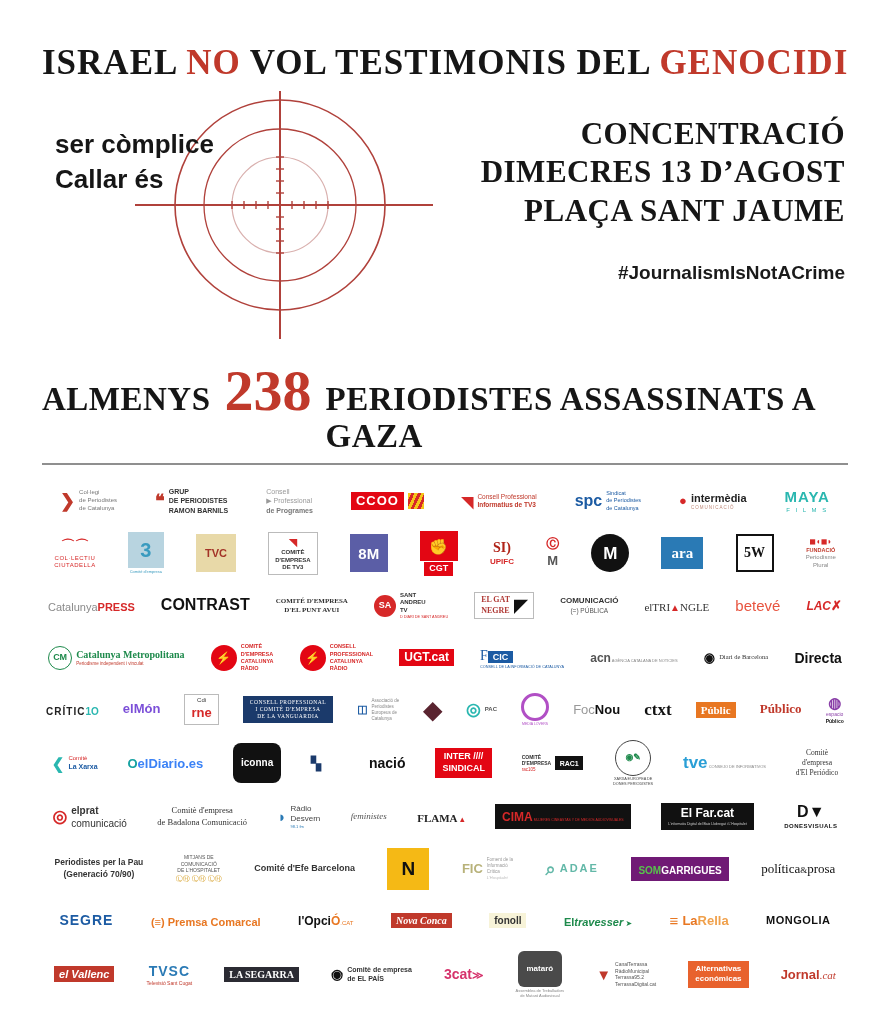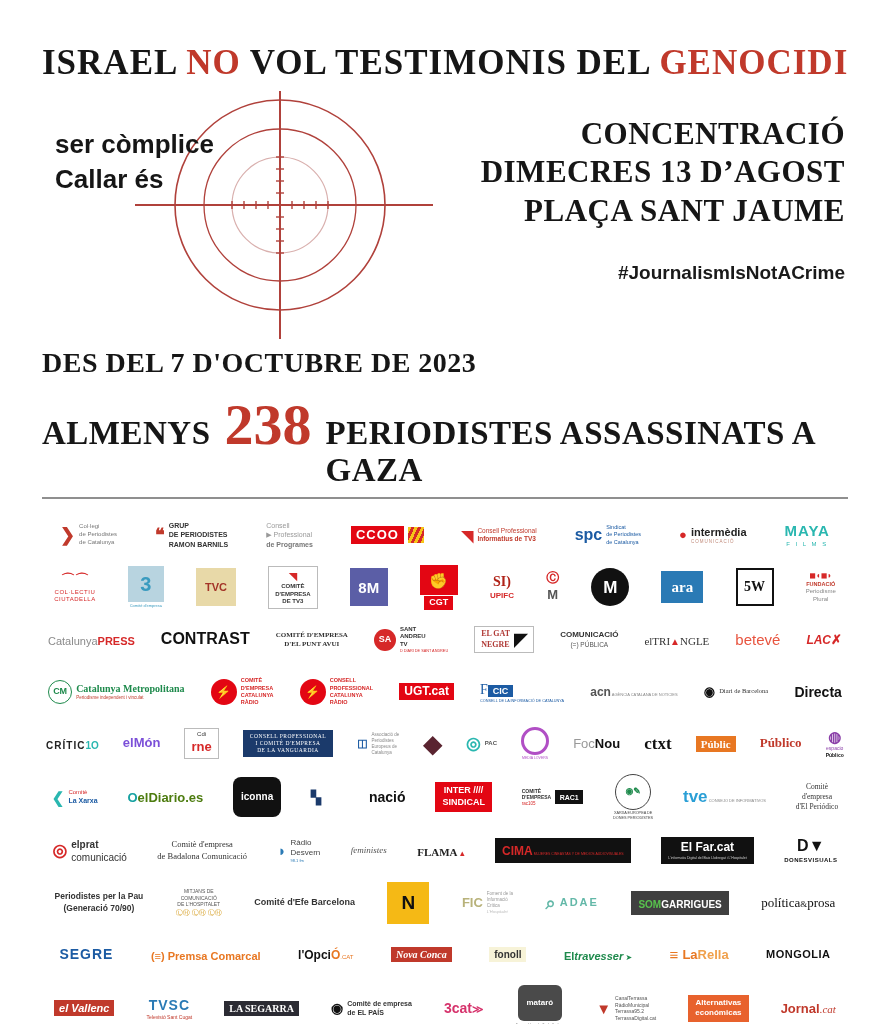--- a/index.html
+++ b/index.html
@@ -75,21 +75,20 @@
     <div class="event">
       <div class="eline">CONCENTRACIÓ</div>
       <div class="eline">DIMECRES 13 D’AGOST</div>
       <div class="eline">PLAÇA SANT JAUME</div>
       <div class="hashtags">
         <div>#JournalismIsNotACrime</div>
       </div>
     </div>
   </div>
 
-  <div class="since">DES DEL 7 D'OCTUBRE DE 2023</div>
 
   <div class="stat">
     <span class="pre">ALMENYS</span>
     <span class="num">238</span>
     <span class="post">PERIODISTES ASSASSINATS A GAZA</span>
   </div>
 
   <div class="sep"></div>
 
   <div class="grid">
@@ -388,21 +387,21 @@
       </div>
       <div class="logo-row">
         <div class="logo">
           <span class="licon" style="color: rgb(42, 183, 176); font-size: 15px;">❮</span>
           <span class="ltext">
             <span class="lline" style="color: rgb(214, 40, 40); font-size: 6px;">Comitè</span>
             <span class="lline" style="color: rgb(28, 91, 163); font-size: 7px; font-weight: bold;">La Xarxa</span>
           </span>
         </div>
         <div class="logo">
-          <span class="ltext"><span class="lline" style="color: rgb(23, 162, 162); font-size: 13px; font-weight: bold; display: inline;">O</span><span class="lline" style="color: #4d7c0f; font-size: 13px; font-weight: bold; display: inline;">elDiario.es</span></span>
+          <span class="ltext"><span class="lline" style="color: rgb(23, 162, 162); font-size: 13px; font-weight: bold; display: inline;">O</span><span class="lline" style="color: #3b82f6; font-size: 13px; font-weight: bold; display: inline;">elDiario.es</span></span>
         </div>
         <div class="logo">
           <span class="licon" style="background: rgb(17, 17, 17); color: rgb(255, 255, 255); width: 48px; height: 40px; font-size: 10px; border-radius: 8px;">iconna</span>
         </div>
         <div class="logo">
           <span class="licon" style="color: rgb(27, 58, 107); font-size: 13px;">▚</span>
           <span class="ltext">
             <span class="lline" style="color: rgb(17, 17, 17); font-size: 14px; font-weight: bold; margin-left: 44px;">nació</span>
           </span>
         </div>
@@ -515,21 +514,21 @@
             <span class="lline" style="color: rgb(153, 153, 153); font-size: 4.5px;">Crítica</span>
             <span class="lline" style="color: rgb(187, 187, 187); font-size: 4px; font-style: italic;">L'Hospitalet</span>
           </span>
         </div>
         <div class="logo">
           <span class="licon" style="color: rgb(99, 184, 168); font-size: 18px;">⌕</span>
           <span class="ltext">
             <span class="lline" style="color: rgb(99, 184, 168); font-size: 11px; font-weight: bold; letter-spacing: 2px;">ADAE</span>
           </span>
         </div>
-        <div class="logo" style="background: #404040; padding: 3px 7px;">
+        <div class="logo" style="background: #701a75; padding: 3px 7px;">
           <span class="ltext"><span class="lline" style="color: rgb(88, 194, 77); font-size: 10px; font-weight: bold; display: inline;">SOM</span><span class="lline" style="color: rgb(255, 255, 255); font-size: 10px; font-weight: bold; display: inline;">GARRIGUES</span></span>
         </div>
         <div class="logo">
           <span class="ltext"><span class="lline" style="color: rgb(17, 17, 17); font-size: 13px; font-family: &quot;Liberation Serif&quot;, serif; display: inline;">política</span><span class="lline" style="color: rgb(17, 17, 17); font-size: 9px; font-family: &quot;Liberation Serif&quot;, serif; display: inline;">&amp;</span><span class="lline" style="color: rgb(17, 17, 17); font-size: 13px; font-family: &quot;Liberation Serif&quot;, serif; display: inline;">prosa</span></span>
         </div>
       </div>
       <div class="logo-row">
         <div class="logo">
           <span class="ltext">
             <span class="lline" style="color: rgb(28, 91, 163); font-size: 14px; font-weight: bold; letter-spacing: 1px;">SEGRE</span>

